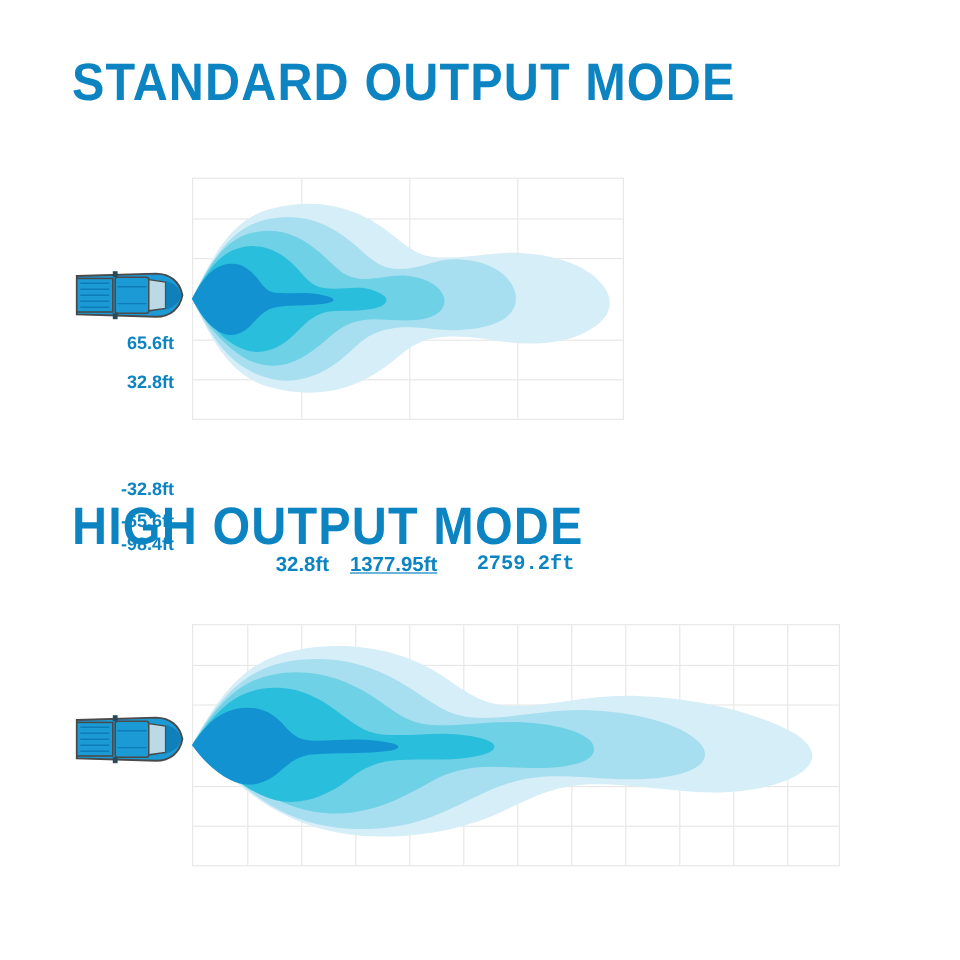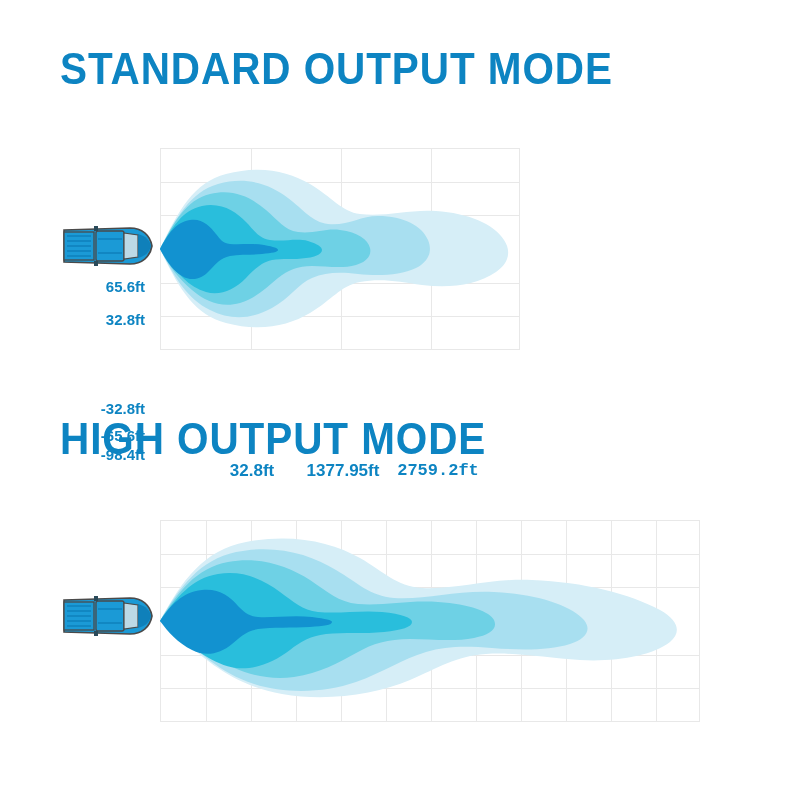--- a/index.html
+++ b/index.html
@@ -193,21 +193,21 @@
           C118,104 112,105 102,106
           C92,107 80,106 70,108
           C60,110 56,116 50,122
           C42,131 32,134 22,128
           C12,122 6,112 0,101 Z"></path>
       </svg>
     </div>
 
     <div class="distrow" id="dist-standard">
       <div class="distlab" style="left:252px;">32.8ft</div>
-      <div class="distlab" style="left:343px;">1377.95ft</div>
+      <div class="distlab" style="left:328px;text-decoration:underline;">1377.95ft</div>
       <div class="distlab" style="left:438px;font-family:Liberation Mono, monospace;">2759.2ft</div>
     </div>
   </div>
 
   <div class="truck" id="truck-standard">
     <svg width="100" height="48" viewBox="0 0 100 48">
       <g>
         <path d="M6,8 L72,6 C84,6 92,13 94,24 C92,35 84,42 72,42 L6,40 Z" fill="#1b9ad6" stroke="#4a4a4a" stroke-width="1.6"></path>
         <rect x="6" y="10" width="30" height="28" fill="#1b9ad6" stroke="#4a4a4a" stroke-width="1.3"></rect>
         <g stroke="#0d7bb5" stroke-width="1.2">

